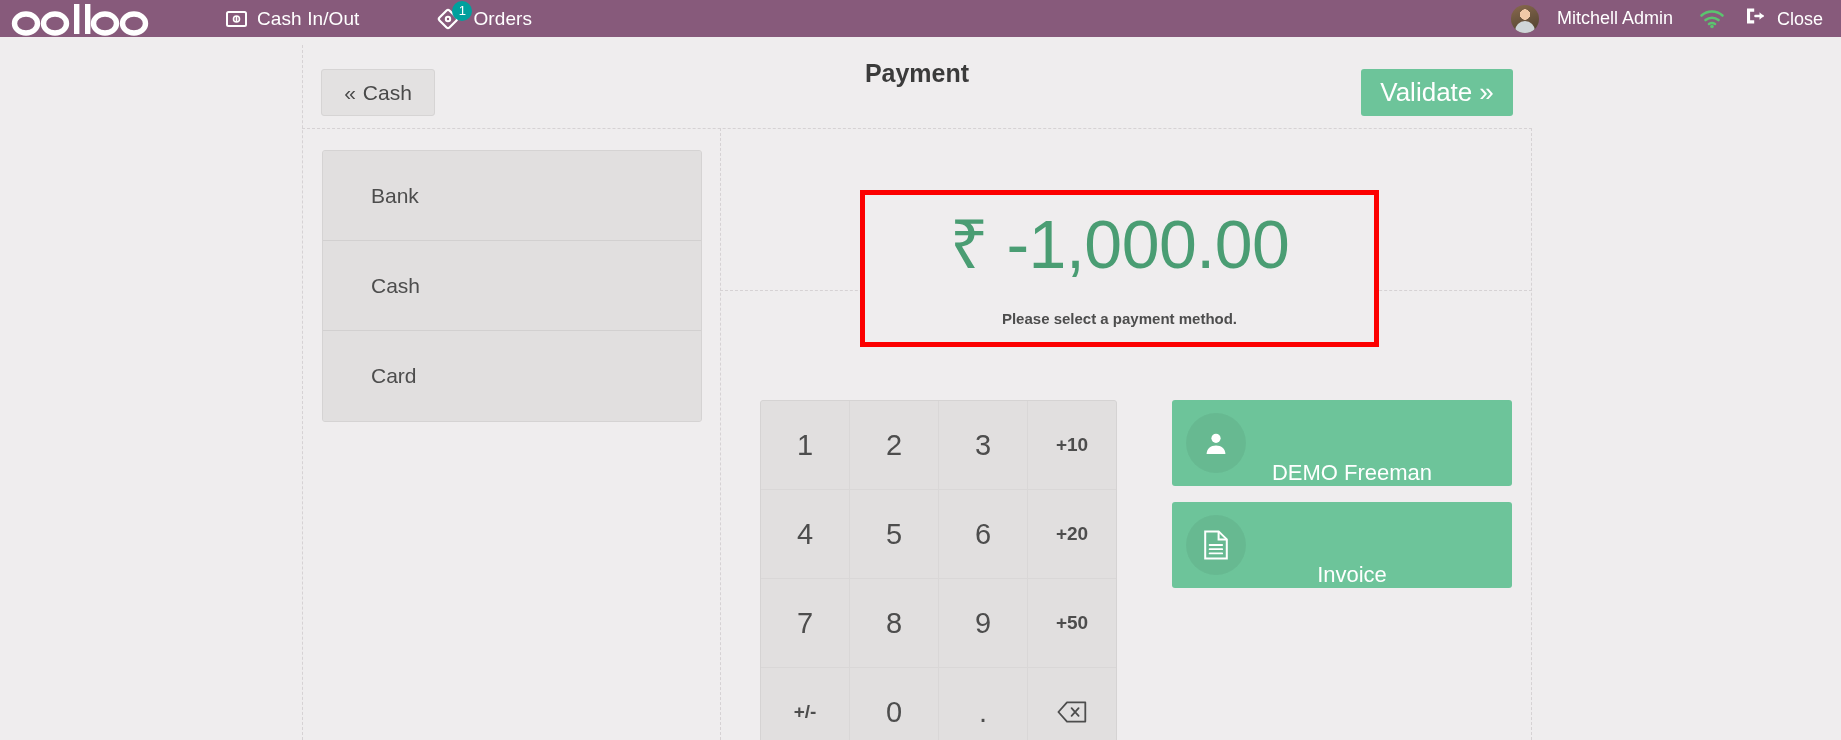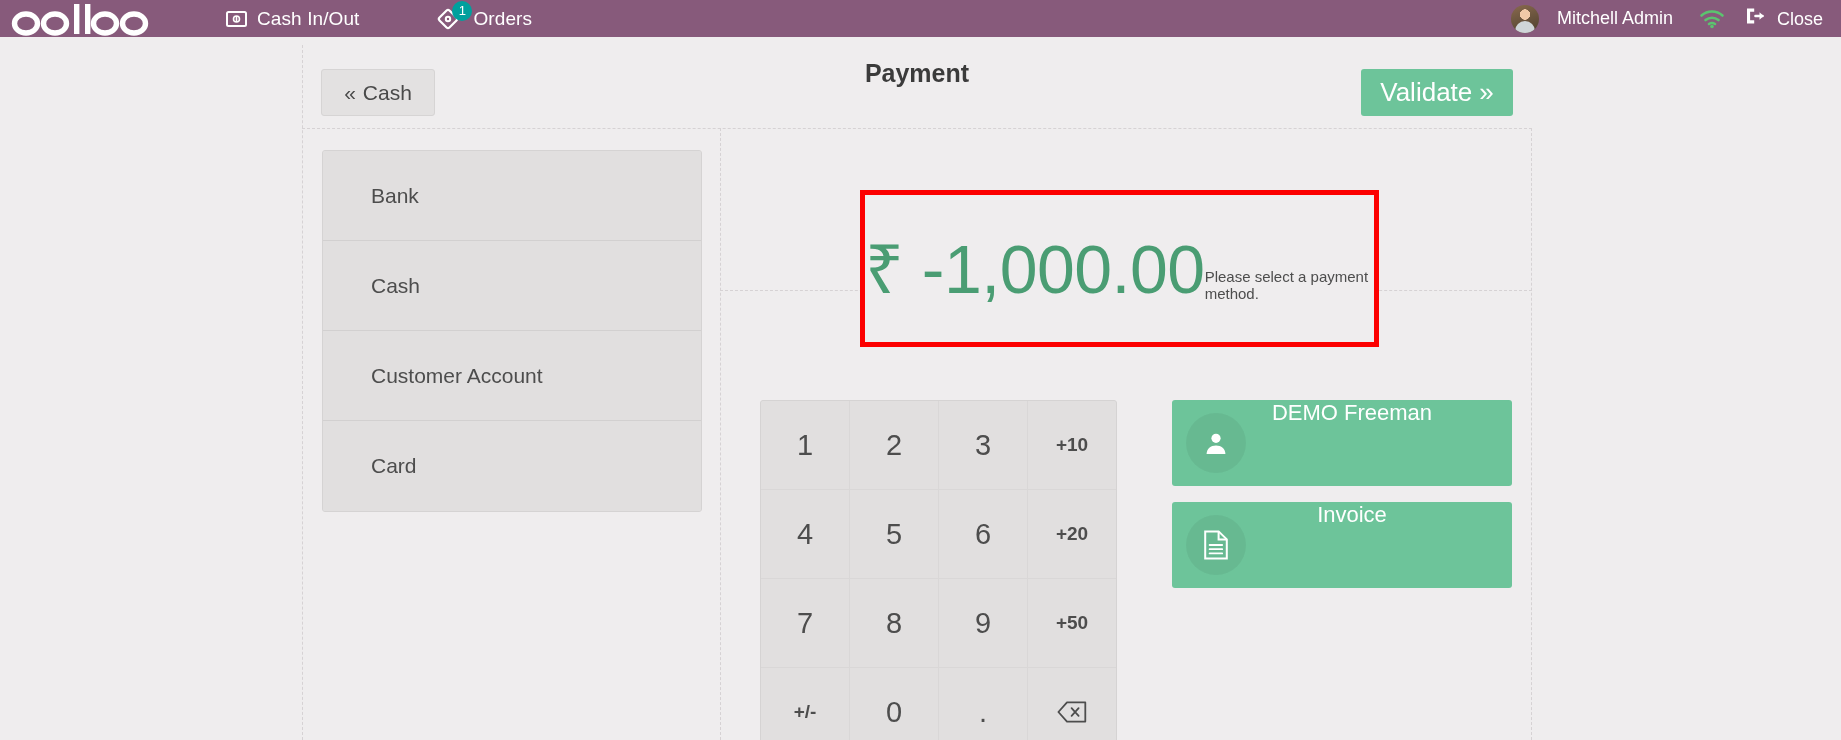--- a/index.html
+++ b/index.html
@@ -208,35 +208,37 @@
 
   
   .amount-panel {
     position: absolute;
     left: 860px; top: 145px;
     width: 519px;
     height: 157px;
     background: #efedee;
     border: 5px solid #fc0000;
     display: flex;
+    flex-direction: column;
     align-items: center;
     justify-content: center;
   }
   .amount-value {
     font-size: 68px;
     line-height: 1;
     color: #4a9d73;
     font-weight: 400;
     letter-spacing: -.5px;
     white-space: nowrap;
   }
   .amount-hint {
     margin-top: 32px;
     font-size: 15px;
     color: #4d4d4d;
+    font-weight: bold;
   }
 
   
   .numpad {
     position: absolute;
     left: 760px; top: 355px;
     width: 357px;
     border: 1px solid #d5d3d3;
     border-radius: 3px;
     display: grid;
@@ -264,21 +266,21 @@
     position: absolute;
     left: 1172px; top: 355px;
     width: 340px;
   }
   .action-button {
     position: relative;
     height: 86px;
     background: #6dc49a;
     border-radius: 3px;
     display: flex;
-    align-items: flex-start;
+    align-items: flex-end;
     color: #ffffff;
     font-size: 22px;
     cursor: pointer;
     margin-bottom: 16px;
   }
   .action-icon {
     position: absolute;
     left: 14px; top: 50%;
     transform: translateY(-50%);
     width: 60px; height: 60px;
@@ -386,23 +388,20 @@
       <span>»</span>
     </div>
   </div>
 
   <div class="methods">
     <div class="method-item">
       <span>Bank</span>
     </div>
     <div class="method-item">
       <span>Cash</span>
-    </div>
-    <div class="method-item">
-      <span>Customer Account</span>
     </div>
     <div class="method-item">
       <span>Card</span>
     </div>
   </div>
 
   <div class="amount-panel">
     <div class="amount-value">₹ -1,000.00</div>
     <div class="amount-hint">Please select a payment method.</div>
   </div>

